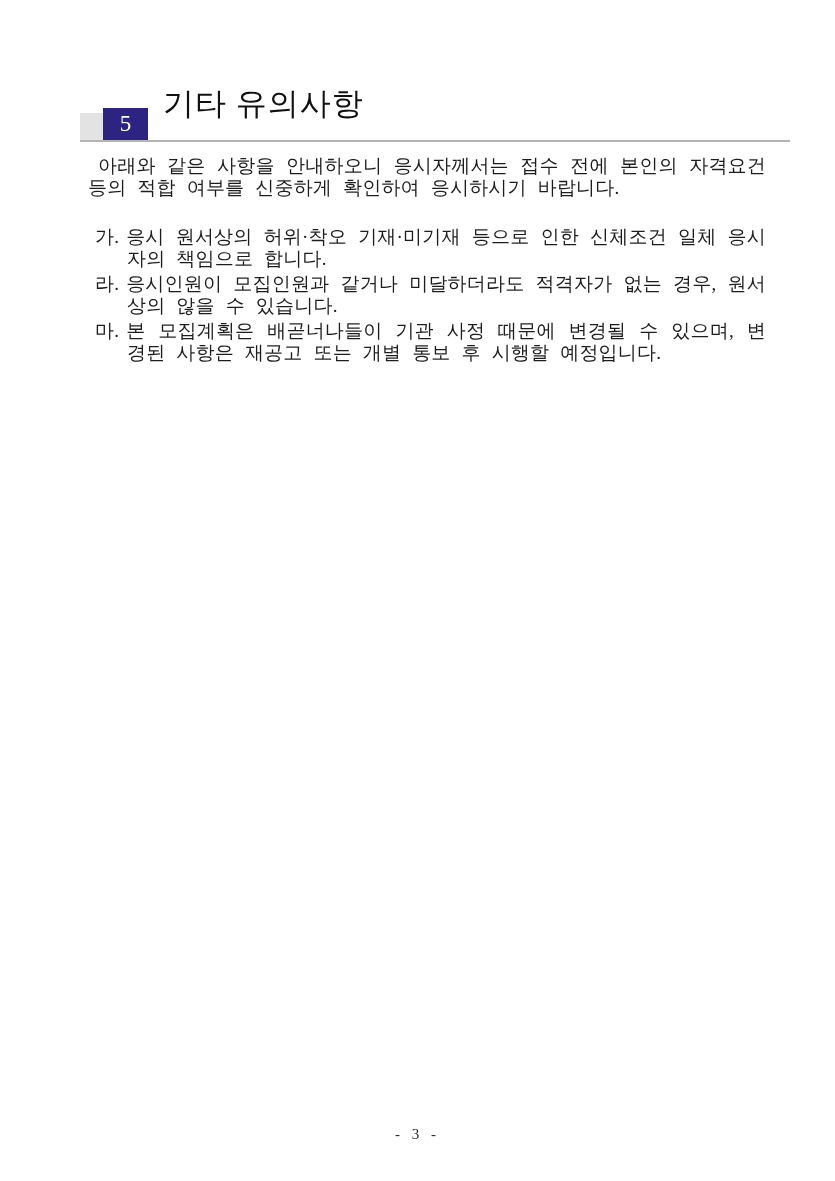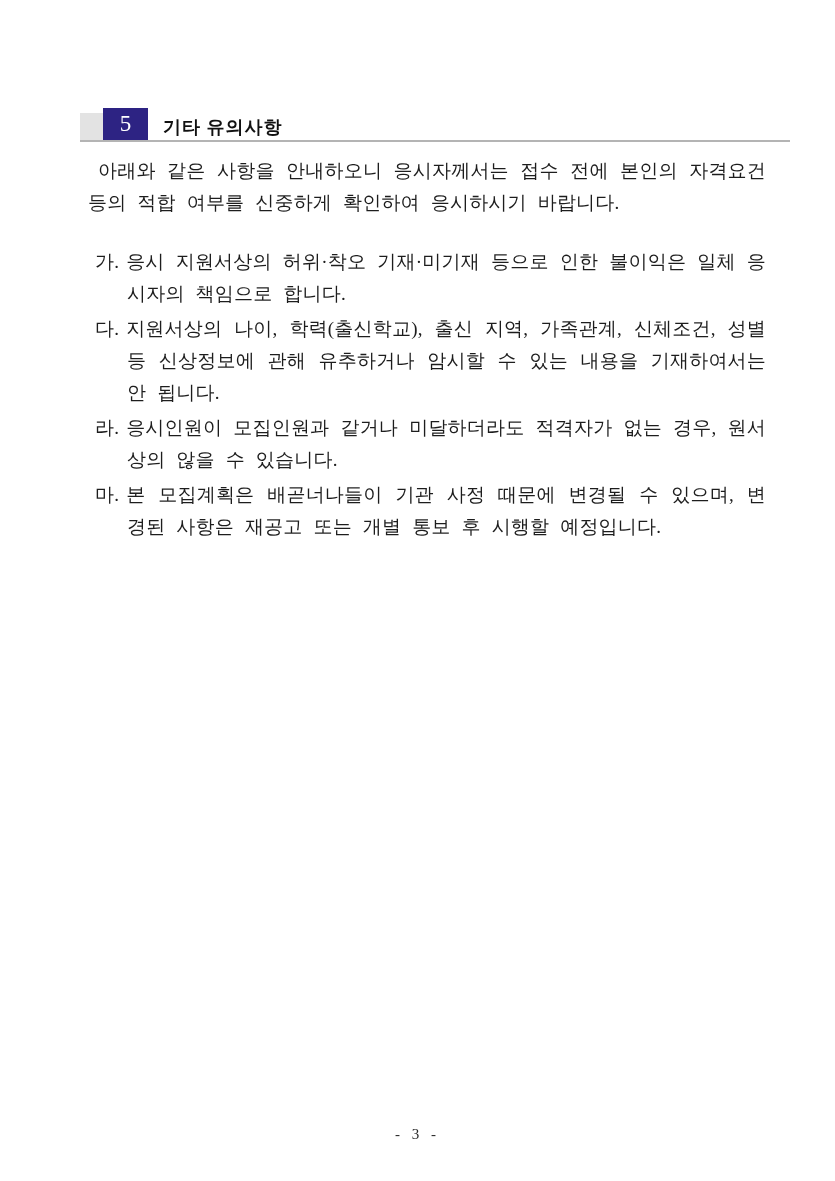--- a/index.html
+++ b/index.html
@@ -35,34 +35,34 @@
     background: #2d2383;
     color: #ffffff;
     display: flex;
     align-items: center;
     justify-content: center;
     font-size: 23px;
     flex: 0 0 auto;
   }
   .section-title {
     margin-left: 15px;
-    margin-bottom: 1px;
-    font-size: 18px;
-    font-weight: bold;
+    margin-bottom: 15px;
+    font-size: 31px;
+    font-weight: normal;
     letter-spacing: 1px;
     color: #111111;
     white-space: nowrap;
   }
   .section-body {
     position: absolute;
     top: 155px;
     left: 88px;
     width: 678px;
     font-size: 19px;
-    line-height: 32px;
+    line-height: 22px;
     text-align: justify;
     word-break: break-all;
     word-spacing: 6px;
     letter-spacing: 0.2px;
   }
   .intro-paragraph {
     text-indent: 10px;
     margin-bottom: 27px;
   }
   .notice-item {
@@ -94,22 +94,21 @@
     <div class="section-num-box">
       <span>5</span>
     </div>
     <h1 class="section-title">기타 유의사항</h1>
   </div>
 
   <div class="section-body">
     <p class="intro-paragraph">아래와 같은 사항을 안내하오니 응시자께서는 접수 전에 본인의 자격요건 등의 적합 여부를 신중하게 확인하여 응시하시기 바랍니다.</p>
 
     <div class="notice-list">
-      <p class="notice-item"><span class="item-marker">가.</span><span class="item-text">응시 지원서상의 허위·착오 기재·미기재 등으로 인한 불이익은 일체 응시자의 책임으로 합니다.</span></p>
-      <p class="notice-item"><span class="item-marker">다.</span><span class="item-text">지원서상의 나이, 학력(출신학교), 출신 지역, 가족관계, 신체조건, 성별 등 신상정보에 관해 유추하거나 암시할 수 있는 내용을 기재하여서는 안 됩니다.</span></p>
+      <p class="notice-item"><span class="item-marker">가.</span><span class="item-text">응시 원서상의 허위·착오 기재·미기재 등으로 인한 신체조건 일체 응시자의 책임으로 합니다.</span></p>
       <p class="notice-item"><span class="item-marker">라.</span><span class="item-text">응시인원이 모집인원과 같거나 미달하더라도 적격자가 없는 경우, 원서상의 않을 수 있습니다.</span></p>
       <p class="notice-item"><span class="item-marker">마.</span><span class="item-text">본 모집계획은 배곧너나들이 기관 사정 때문에 변경될 수 있으며, 변경된 사항은 재공고 또는 개별 통보 후 시행할 예정입니다.</span></p>
     </div>
   </div>
 
   <div class="page-footer">
     <span>- 3 -</span>
   </div>
 
 </div>

